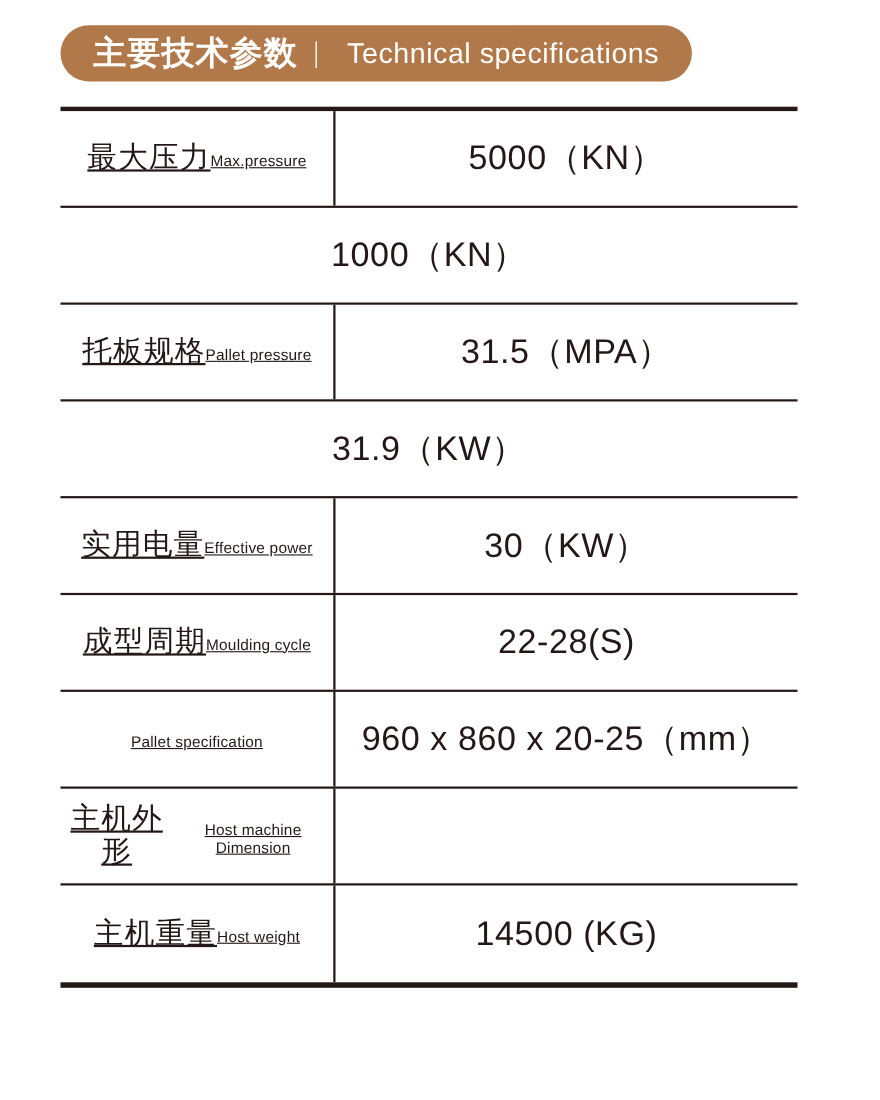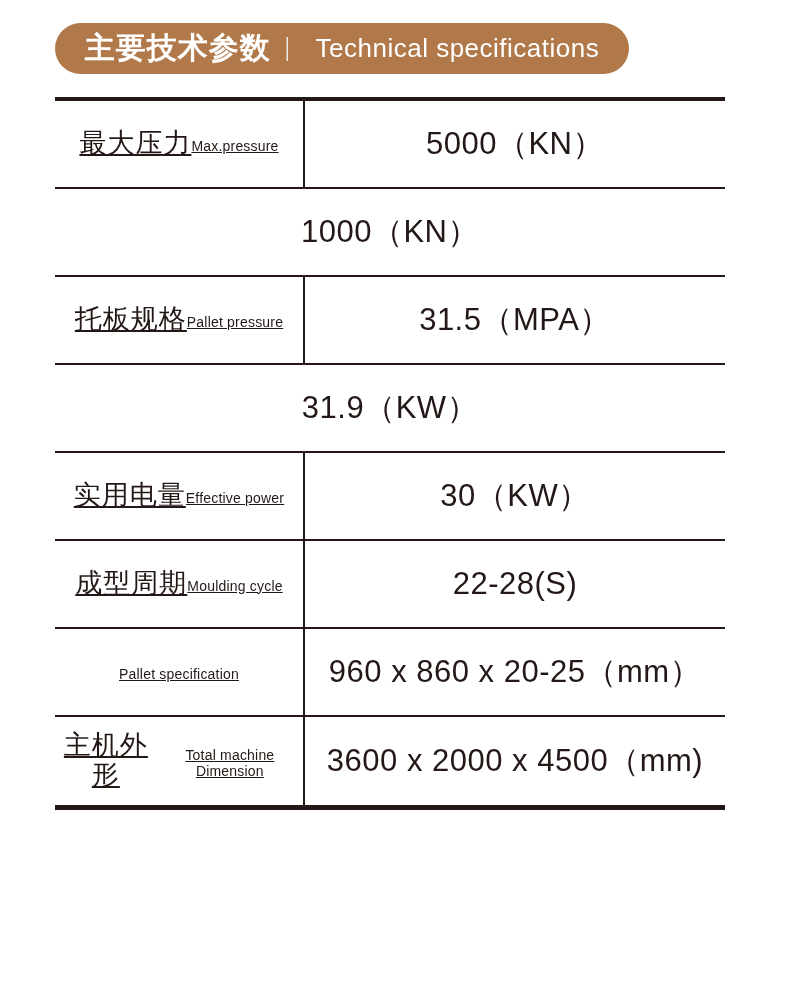--- a/index.html
+++ b/index.html
@@ -143,20 +143,26 @@
     <div class="row">
       <div class="cell-label">
         <div class="label-en">Pallet specification</div>
       </div>
       <div class="cell-value">960 x 860 x 20-25（mm）</div>
     </div>
 
     <div class="row">
       <div class="cell-label">
         <div class="label-zh">主机外形</div>
-        <div class="label-en">Total machine Dimension</div>
+        <div class="label-en">Host machine Dimension</div>
       </div>
-      <div class="cell-value">3600 x 2000 x 4500（mm)</div>
     </div>
 
+    <div class="row">
+      <div class="cell-label">
+        <div class="label-zh">主机重量</div>
+        <div class="label-en">Host weight</div>
+      </div>
+      <div class="cell-value">14500 (KG)</div>
+    </div>
 
   </div>
 </div>
 
 </body></html>

